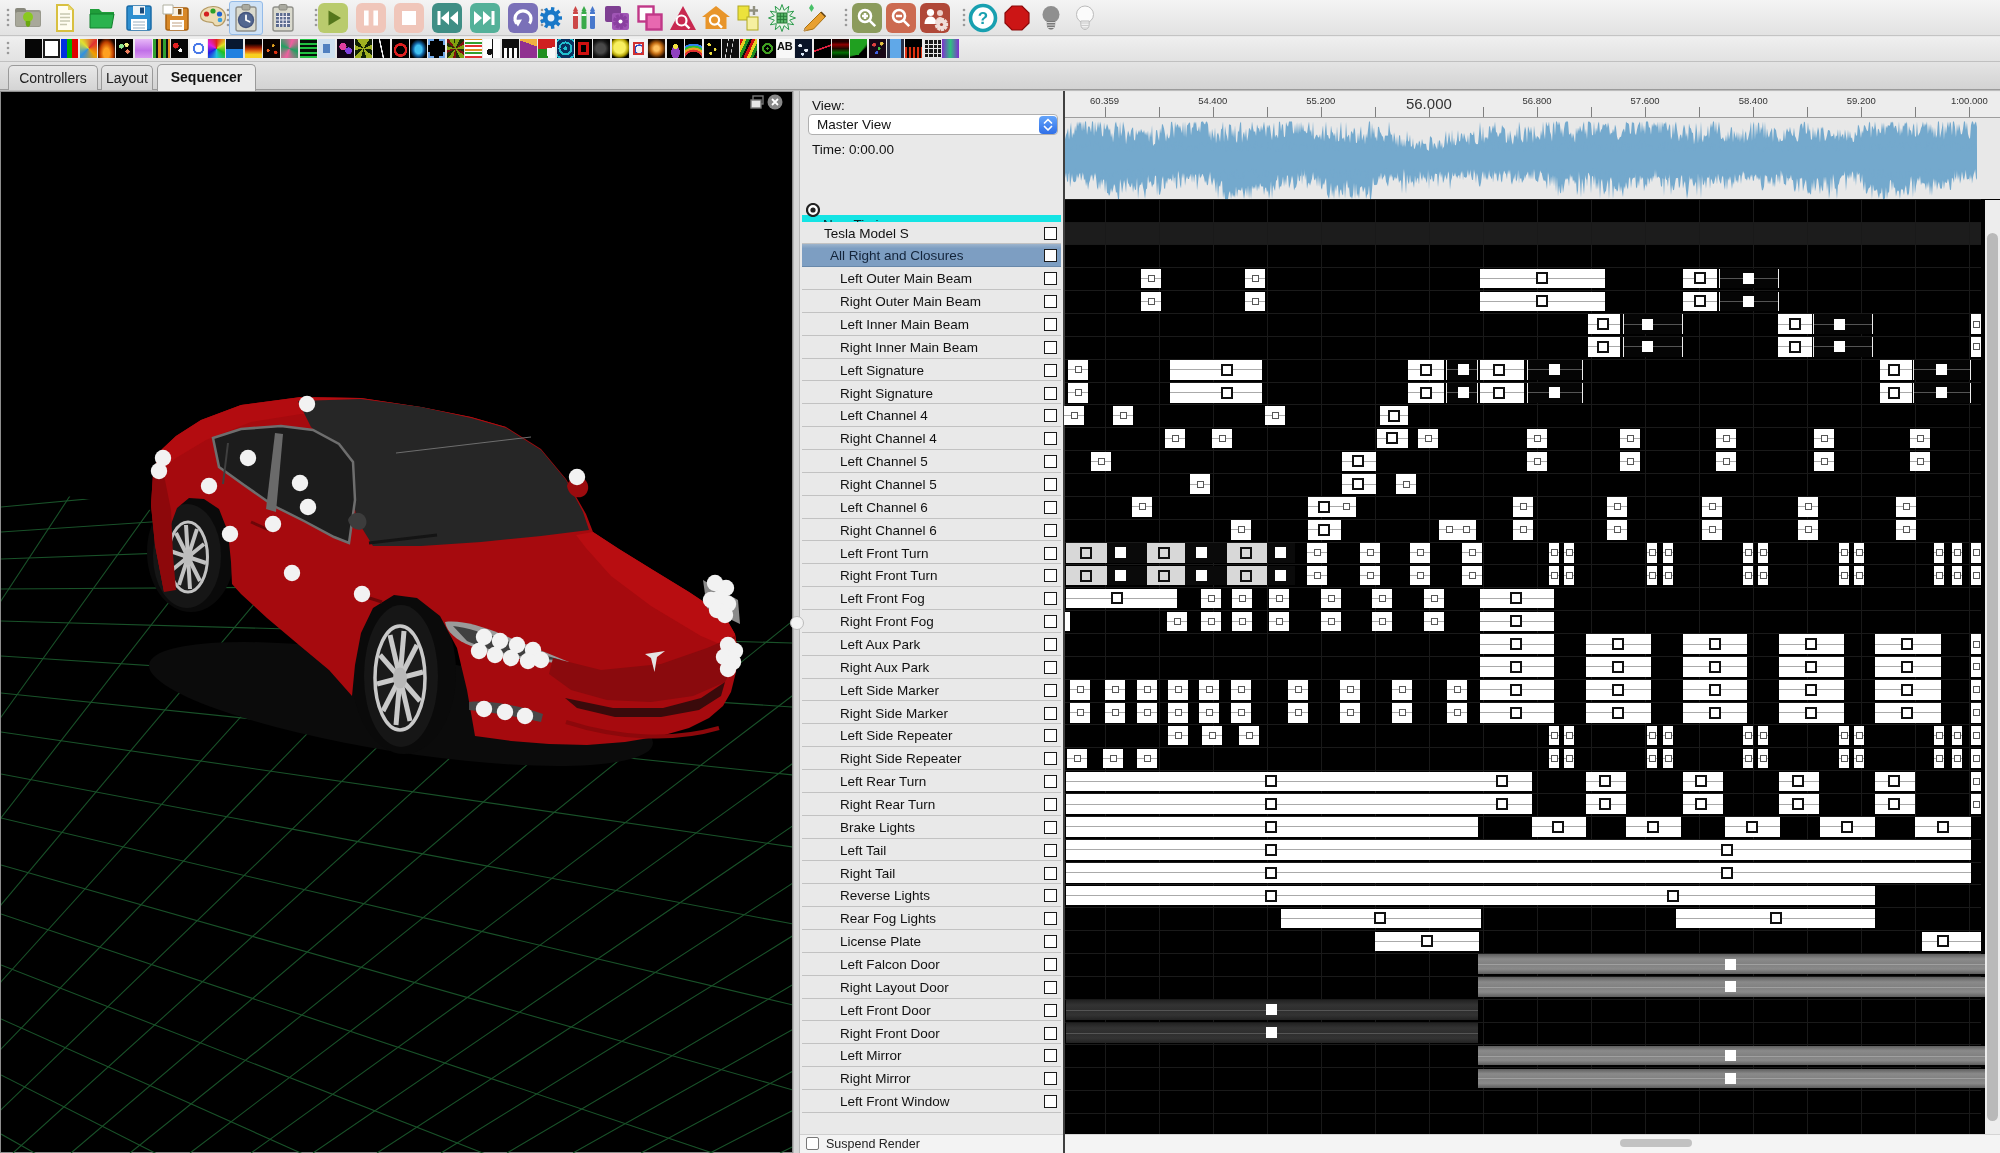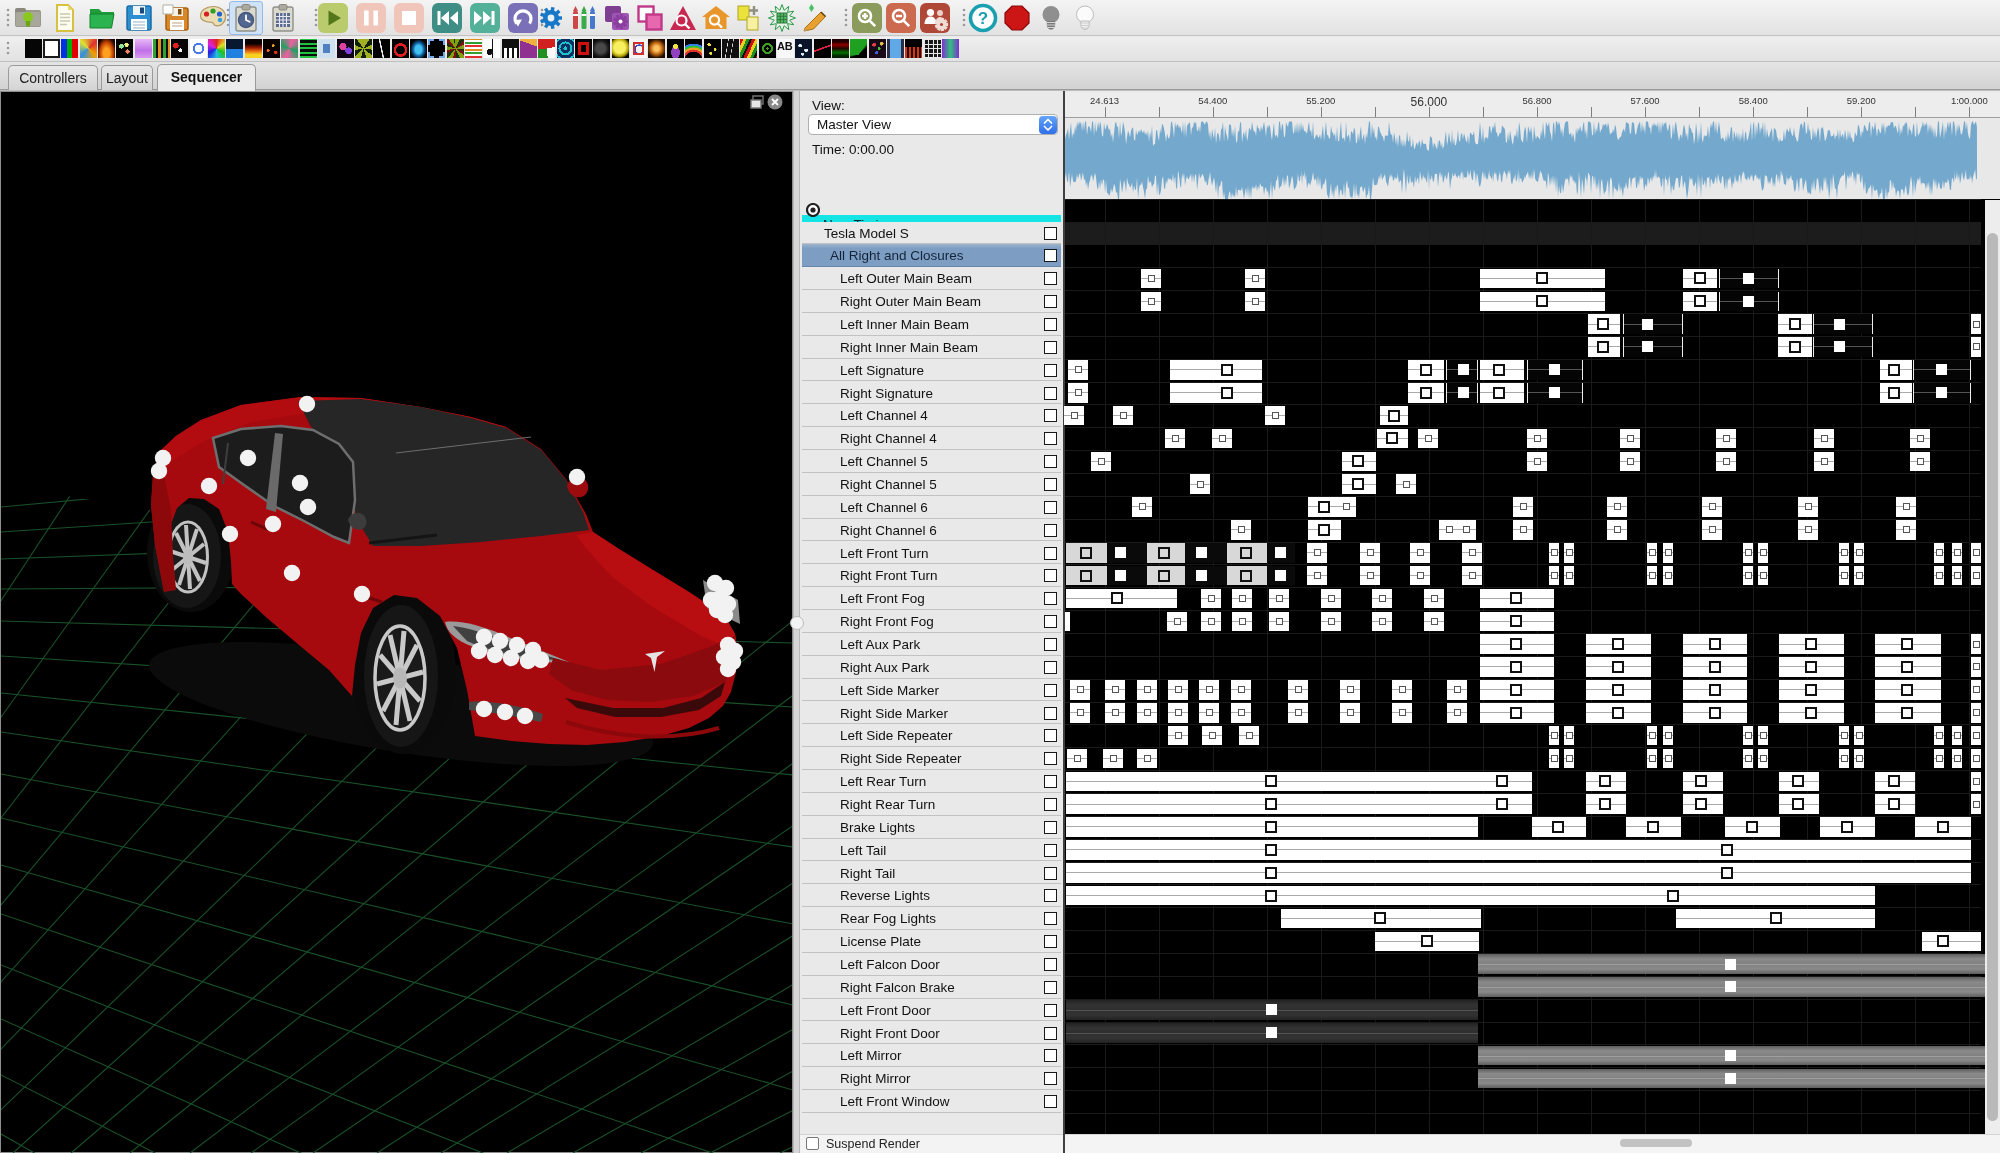--- a/index.html
+++ b/index.html
@@ -537,41 +537,41 @@
     <div style="position:absolute;left:802px;top:861.5px;width:259px;height:22.9px;background:#e9e9e9;border-bottom:1px solid #c2c2c2;font-size:13.5px;color:#111;line-height:23px;"><span style="margin-left:38px;">Right Tail</span></div>
     <div style="position:absolute;left:1044px;top:866.5px;width:13px;height:13px;background:#fff;border:1.6px solid #1a1a1a;"></div>
     <div style="position:absolute;left:802px;top:884.3px;width:259px;height:22.9px;background:#e9e9e9;border-bottom:1px solid #c2c2c2;font-size:13.5px;color:#111;line-height:23px;"><span style="margin-left:38px;">Reverse Lights</span></div>
     <div style="position:absolute;left:1044px;top:889.3px;width:13px;height:13px;background:#fff;border:1.6px solid #1a1a1a;"></div>
     <div style="position:absolute;left:802px;top:907.2px;width:259px;height:22.9px;background:#e9e9e9;border-bottom:1px solid #c2c2c2;font-size:13.5px;color:#111;line-height:23px;"><span style="margin-left:38px;">Rear Fog Lights</span></div>
     <div style="position:absolute;left:1044px;top:912.2px;width:13px;height:13px;background:#fff;border:1.6px solid #1a1a1a;"></div>
     <div style="position:absolute;left:802px;top:930.0px;width:259px;height:22.9px;background:#e9e9e9;border-bottom:1px solid #c2c2c2;font-size:13.5px;color:#111;line-height:23px;"><span style="margin-left:38px;">License Plate</span></div>
     <div style="position:absolute;left:1044px;top:935.0px;width:13px;height:13px;background:#fff;border:1.6px solid #1a1a1a;"></div>
     <div style="position:absolute;left:802px;top:952.9px;width:259px;height:22.9px;background:#e9e9e9;border-bottom:1px solid #c2c2c2;font-size:13.5px;color:#111;line-height:23px;"><span style="margin-left:38px;">Left Falcon Door</span></div>
     <div style="position:absolute;left:1044px;top:957.9px;width:13px;height:13px;background:#fff;border:1.6px solid #1a1a1a;"></div>
-    <div style="position:absolute;left:802px;top:975.7px;width:259px;height:22.9px;background:#e9e9e9;border-bottom:1px solid #c2c2c2;font-size:13.5px;color:#111;line-height:23px;"><span style="margin-left:38px;">Right Falcon Brake</span></div>
+    <div style="position:absolute;left:802px;top:975.7px;width:259px;height:22.9px;background:#e9e9e9;border-bottom:1px solid #c2c2c2;font-size:13.5px;color:#111;line-height:23px;"><span style="margin-left:38px;">Right Layout Door</span></div>
     <div style="position:absolute;left:1044px;top:980.7px;width:13px;height:13px;background:#fff;border:1.6px solid #1a1a1a;"></div>
     <div style="position:absolute;left:802px;top:998.6px;width:259px;height:22.9px;background:#e9e9e9;border-bottom:1px solid #c2c2c2;font-size:13.5px;color:#111;line-height:23px;"><span style="margin-left:38px;">Left Front Door</span></div>
     <div style="position:absolute;left:1044px;top:1003.6px;width:13px;height:13px;background:#fff;border:1.6px solid #1a1a1a;"></div>
     <div style="position:absolute;left:802px;top:1021.5px;width:259px;height:22.9px;background:#e9e9e9;border-bottom:1px solid #c2c2c2;font-size:13.5px;color:#111;line-height:23px;"><span style="margin-left:38px;">Right Front Door</span></div>
     <div style="position:absolute;left:1044px;top:1026.5px;width:13px;height:13px;background:#fff;border:1.6px solid #1a1a1a;"></div>
     <div style="position:absolute;left:802px;top:1044.3px;width:259px;height:22.9px;background:#e9e9e9;border-bottom:1px solid #c2c2c2;font-size:13.5px;color:#111;line-height:23px;"><span style="margin-left:38px;">Left Mirror</span></div>
     <div style="position:absolute;left:1044px;top:1049.3px;width:13px;height:13px;background:#fff;border:1.6px solid #1a1a1a;"></div>
     <div style="position:absolute;left:802px;top:1067.2px;width:259px;height:22.9px;background:#e9e9e9;border-bottom:1px solid #c2c2c2;font-size:13.5px;color:#111;line-height:23px;"><span style="margin-left:38px;">Right Mirror</span></div>
     <div style="position:absolute;left:1044px;top:1072.2px;width:13px;height:13px;background:#fff;border:1.6px solid #1a1a1a;"></div>
     <div style="position:absolute;left:802px;top:1090.0px;width:259px;height:22.9px;background:#e9e9e9;border-bottom:1px solid #c2c2c2;font-size:13.5px;color:#111;line-height:23px;"><span style="margin-left:38px;">Left Front Window</span></div>
     <div style="position:absolute;left:1044px;top:1095.0px;width:13px;height:13px;background:#fff;border:1.6px solid #1a1a1a;"></div>
     <div style="position:absolute;left:800px;top:1134px;width:263px;height:19px;background:#f3f3f3;border-top:1px solid #cfcfcf;"></div>
     <div style="position:absolute;left:806px;top:1136.5px;width:13px;height:13px;background:#fff;border:1.5px solid #777;border-radius:2px;"></div>
     <div style="position:absolute;left:826px;top:1137px;width:150px;height:14px;font-size:12.5px;color:#222;">Suspend Render</div>
     <div style="position:absolute;left:1063px;top:91px;width:2px;height:1062px;background:#404040;"></div>
     <div style="position:absolute;left:1065px;top:92px;width:935px;height:26px;background:#ededed;border-bottom:1px solid #9e9e9e;"></div>
-    <div style="position:absolute;left:1074.6px;top:95px;width:60px;height:11px;font-size:9.5px;color:#333;text-align:center;">24.613</div>
+    <div style="position:absolute;left:1074.6px;top:95px;width:60px;height:11px;font-size:9.5px;color:#333;text-align:center;">60.359</div>
     <div style="position:absolute;left:1182.7px;top:95px;width:60px;height:11px;font-size:9.5px;color:#333;text-align:center;">54.400</div>
     <div style="position:absolute;left:1290.8px;top:95px;width:60px;height:11px;font-size:9.5px;color:#333;text-align:center;">55.200</div>
-    <div style="position:absolute;left:1398.9px;top:95px;width:60px;height:11px;font-size:12px;color:#333;text-align:center;">56.000</div>
+    <div style="position:absolute;left:1398.9px;top:95px;width:60px;height:11px;font-size:15px;color:#333;text-align:center;">56.000</div>
     <div style="position:absolute;left:1507.0px;top:95px;width:60px;height:11px;font-size:9.5px;color:#333;text-align:center;">56.800</div>
     <div style="position:absolute;left:1615.1px;top:95px;width:60px;height:11px;font-size:9.5px;color:#333;text-align:center;">57.600</div>
     <div style="position:absolute;left:1723.2px;top:95px;width:60px;height:11px;font-size:9.5px;color:#333;text-align:center;">58.400</div>
     <div style="position:absolute;left:1831.3px;top:95px;width:60px;height:11px;font-size:9.5px;color:#333;text-align:center;">59.200</div>
     <div style="position:absolute;left:1939.4px;top:95px;width:60px;height:11px;font-size:9.5px;color:#333;text-align:center;">1:00.000</div>
     <div style="position:absolute;left:1104.6px;top:107px;width:1px;height:10px;background:#808080;"></div>
     <div style="position:absolute;left:1158.6px;top:107px;width:1px;height:10px;background:#808080;"></div>
     <div style="position:absolute;left:1212.7px;top:107px;width:1px;height:10px;background:#808080;"></div>
     <div style="position:absolute;left:1266.7px;top:107px;width:1px;height:10px;background:#808080;"></div>
     <div style="position:absolute;left:1320.8px;top:107px;width:1px;height:10px;background:#808080;"></div>

